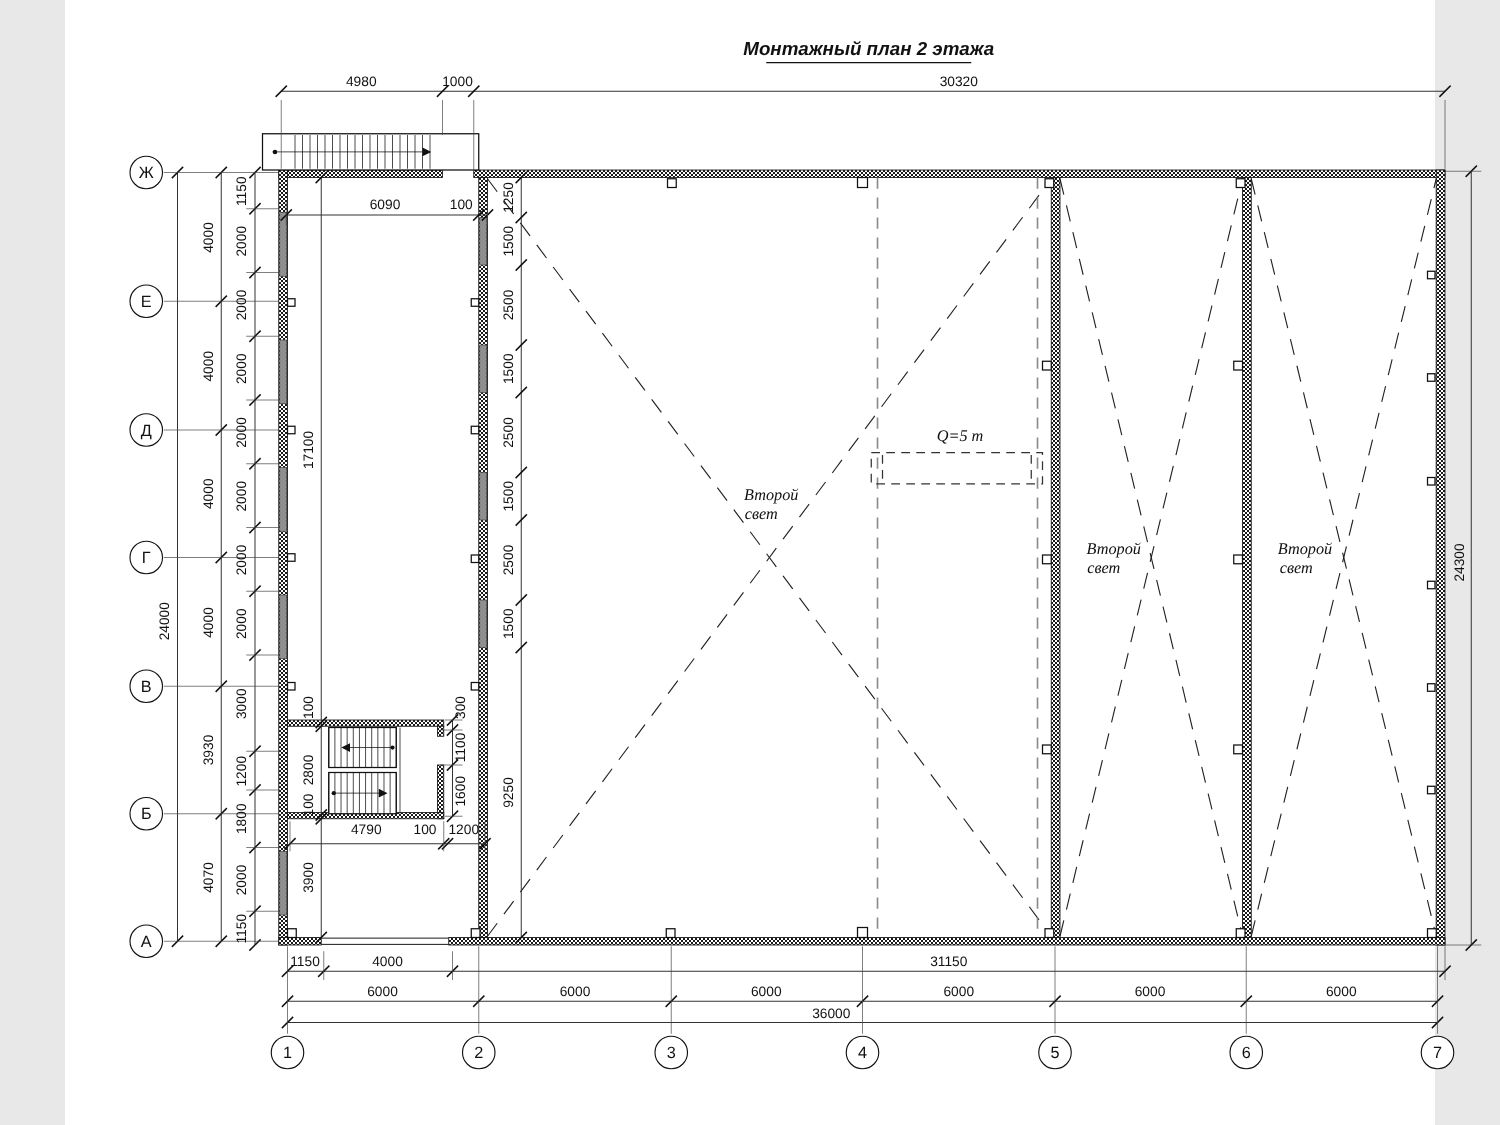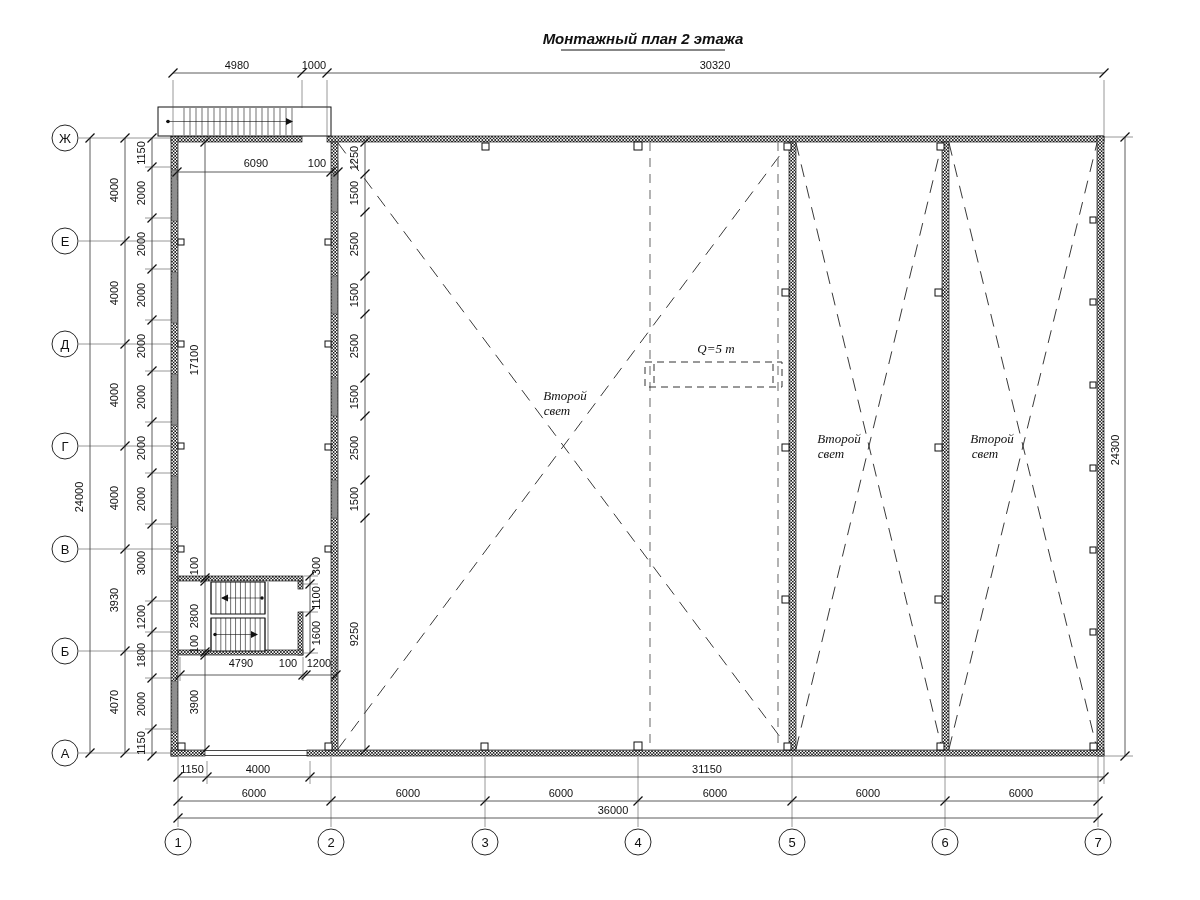--- a/index.html
+++ b/index.html
@@ -1,16 +1,16 @@
 <!DOCTYPE html>
 <html><head>
 <meta charset="utf-8">
 <style>
   html,body{margin:0;padding:0;background:#e8e8e8;}
-  .sheet{width:1200px;height:900px;background:#fff;position:relative;margin:0 auto;
+  .sheet{width:1096px;height:900px;background:#fff;position:relative;margin:0 auto;
          font-family:"Liberation Sans",sans-serif;}
   svg{display:block;}
   svg text{fill:#111;font-family:"Liberation Sans",sans-serif;}
   .t-dim{font-size:11px;}
   .t-axis{font-size:13px;}
   .t-serif{font-family:"Liberation Serif",serif;font-style:italic;font-size:13px;}
   .t-title{font-size:15px;font-style:italic;font-weight:bold;}
   .wall{fill:url(#hx);stroke:#1a1a1a;stroke-width:.7;}
   .win{fill:#8f8f8f;stroke:#3a3a3a;stroke-width:.5;}
   .thin{stroke:#1a1a1a;stroke-width:.8;fill:none;}

